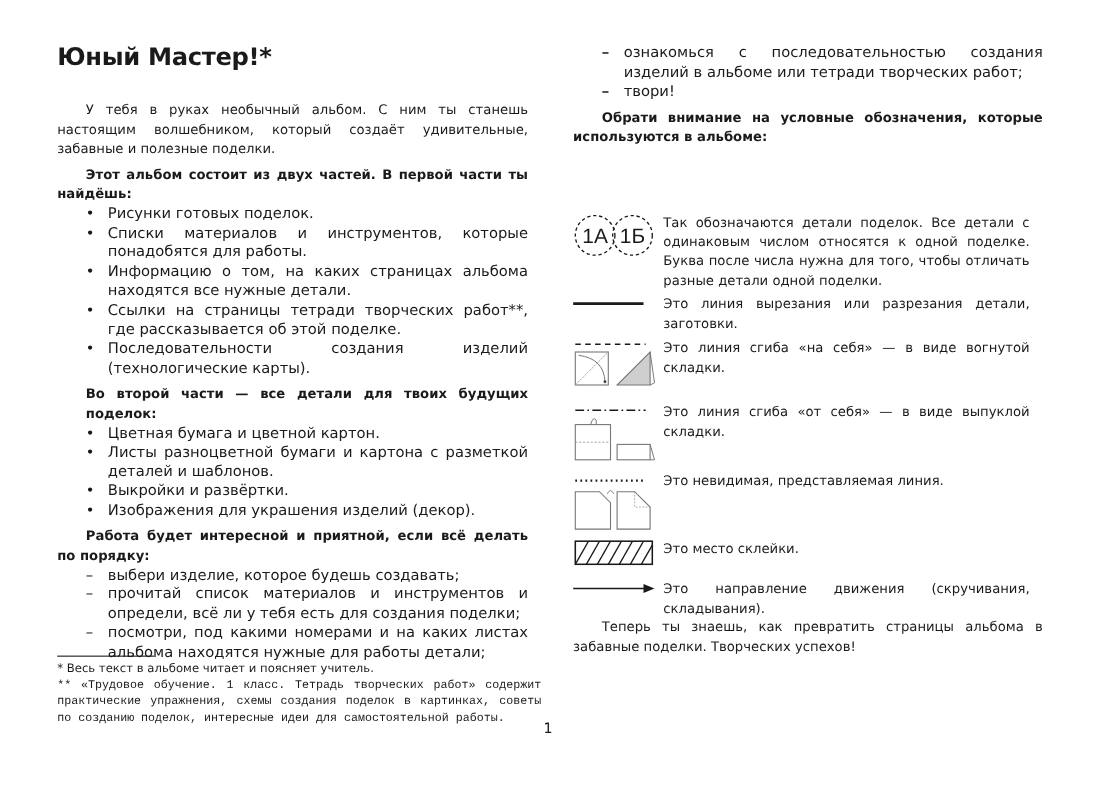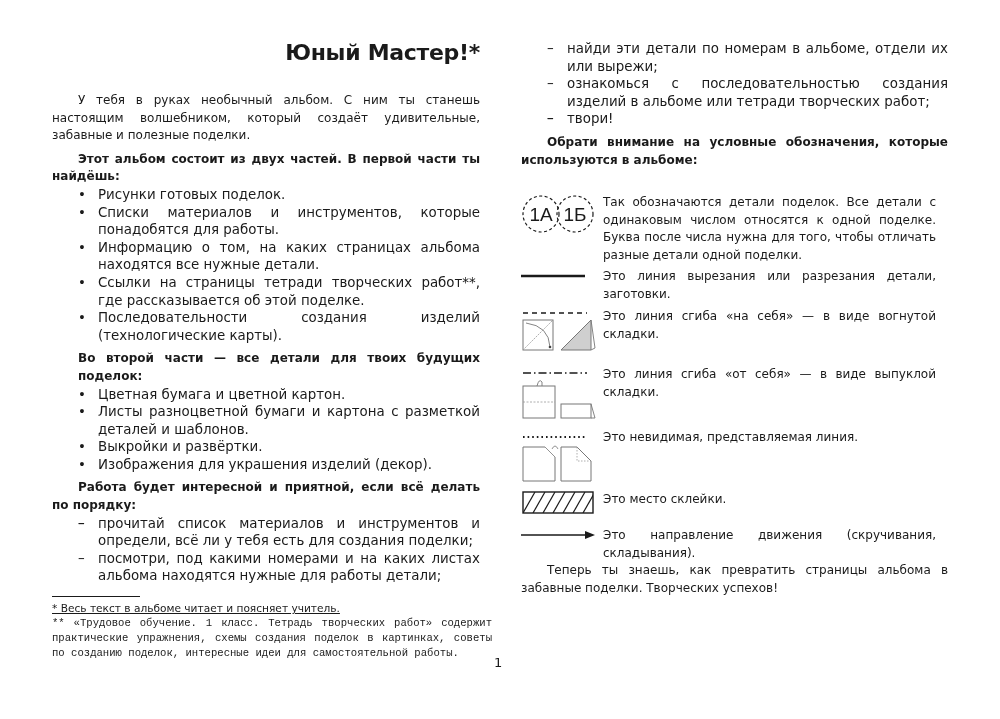--- a/index.html
+++ b/index.html
@@ -1,21 +1,21 @@
 <!DOCTYPE html>
 <html><head>
 <meta charset="utf-8">
 <style>
   html, body { margin:0; padding:0; background:#ffffff; }
   body { width:1000px; height:719px; position:relative; overflow:hidden;
          font-family:"DejaVu Sans", "Liberation Sans", sans-serif; color:#1a1a1a; }
   .col { position:absolute; top:0; }
   .left { left:52px; width:428px; }
   .right { left:521px; width:427px; }
-  .title { position:absolute; top:40px; left:52px; width:428px; text-align:right;
+  .title { position:absolute; top:40px; left:52px; width:428px; text-align:left;
            font-weight:bold; font-size:22px; letter-spacing:-0.3px; }
   p { margin:0; font-size:12px; line-height:17.6px; text-align:justify; }
   .ind { text-indent:26px; }
   .bold { font-weight:bold; }
   ul { list-style:none; margin:0; padding:0; }
   li { position:relative; padding-left:46px; font-size:13.4px; line-height:17.6px; text-align:justify; }
   li .mk { position:absolute; left:26px; top:0; }
   .footrule { position:absolute; left:52px; top:596px; width:88px; border-top:1px solid #1a1a1a; }
   .fn { position:absolute; left:52px; width:440px; font-size:10.6px; line-height:15px; text-align:justify; }
   .pagenum { position:absolute; left:494px; top:655px; font-size:13px; }
@@ -40,34 +40,34 @@
   </ul>
   <p class="bold" style="margin-top:6px; padding-left:26px;">Во второй части — все детали для твоих будущих поделок:</p>
   <ul>
     <li><span class="mk">•</span><span>Цветная бумага и цветной картон.</span></li>
     <li><span class="mk">•</span><span>Листы разноцветной бумаги и картона с разметкой деталей и шаблонов.</span></li>
     <li><span class="mk">•</span><span>Выкройки и развёртки.</span></li>
     <li><span class="mk">•</span><span>Изображения для украшения изделий (декор).</span></li>
   </ul>
   <p class="ind bold" style="margin-top:6px;">Работа будет интересной и приятной, если всё делать по порядку:</p>
   <ul>
-    <li><span class="mk">–</span></li>
+    <li><span class="mk">–</span><span>выбери изделие, которое будешь создавать;</span></li>
     <li><span class="mk">–</span><span>прочитай список материалов и инструментов и определи, всё ли у тебя есть для создания поделки;</span></li>
     <li><span class="mk">–</span><span>посмотри, под какими номерами и на каких листах альбома находятся нужные для работы детали;</span></li>
   </ul>
 </div>
 
 <div class="footrule"></div>
-<div class="fn" style="top:601px;text-decoration:underline;">*  Весь текст в альбоме читает и поясняет учитель.</div>
+<div class="fn" style="top:601px;">*  Весь текст в альбоме читает и поясняет учитель.</div>
 <div class="fn" style="top:616px;font-family:Liberation Mono, monospace;">**  «Трудовое обучение. 1 класс. Тетрадь творческих работ» содержит практические упражнения, схемы создания поделок в картинках, советы по созданию поделок, интересные идеи для самостоятельной работы.</div>
 <div class="pagenum">1</div>
 
 <div class="col right" style="top:40px;">
   <ul>
-    <li><span class="mk">–</span><span>найди эти детали по номерам в альбоме, отдели их или вырежи;</span></li>
+    <li><span class="mk">–</span></li>
     <li><span class="mk">–</span><span>ознакомься с последовательностью создания изделий в альбоме или тетради творческих работ;</span></li>
     <li><span class="mk">–</span></li>
     <li><span class="mk">–</span><span>твори!</span></li>
   </ul>
   <p class="ind bold" style="margin-top:6px;">Обрати внимание на условные обозначения, которые используются в альбоме:</p>
 </div>
 
 <div class="legend-row" style="top:194px;">
   <svg class="ic" width="80" height="40">
     <circle cx="20" cy="20" r="18" fill="none" stroke="#1a1a1a" stroke-width="1.2" stroke-dasharray="3,2.5"></circle>

